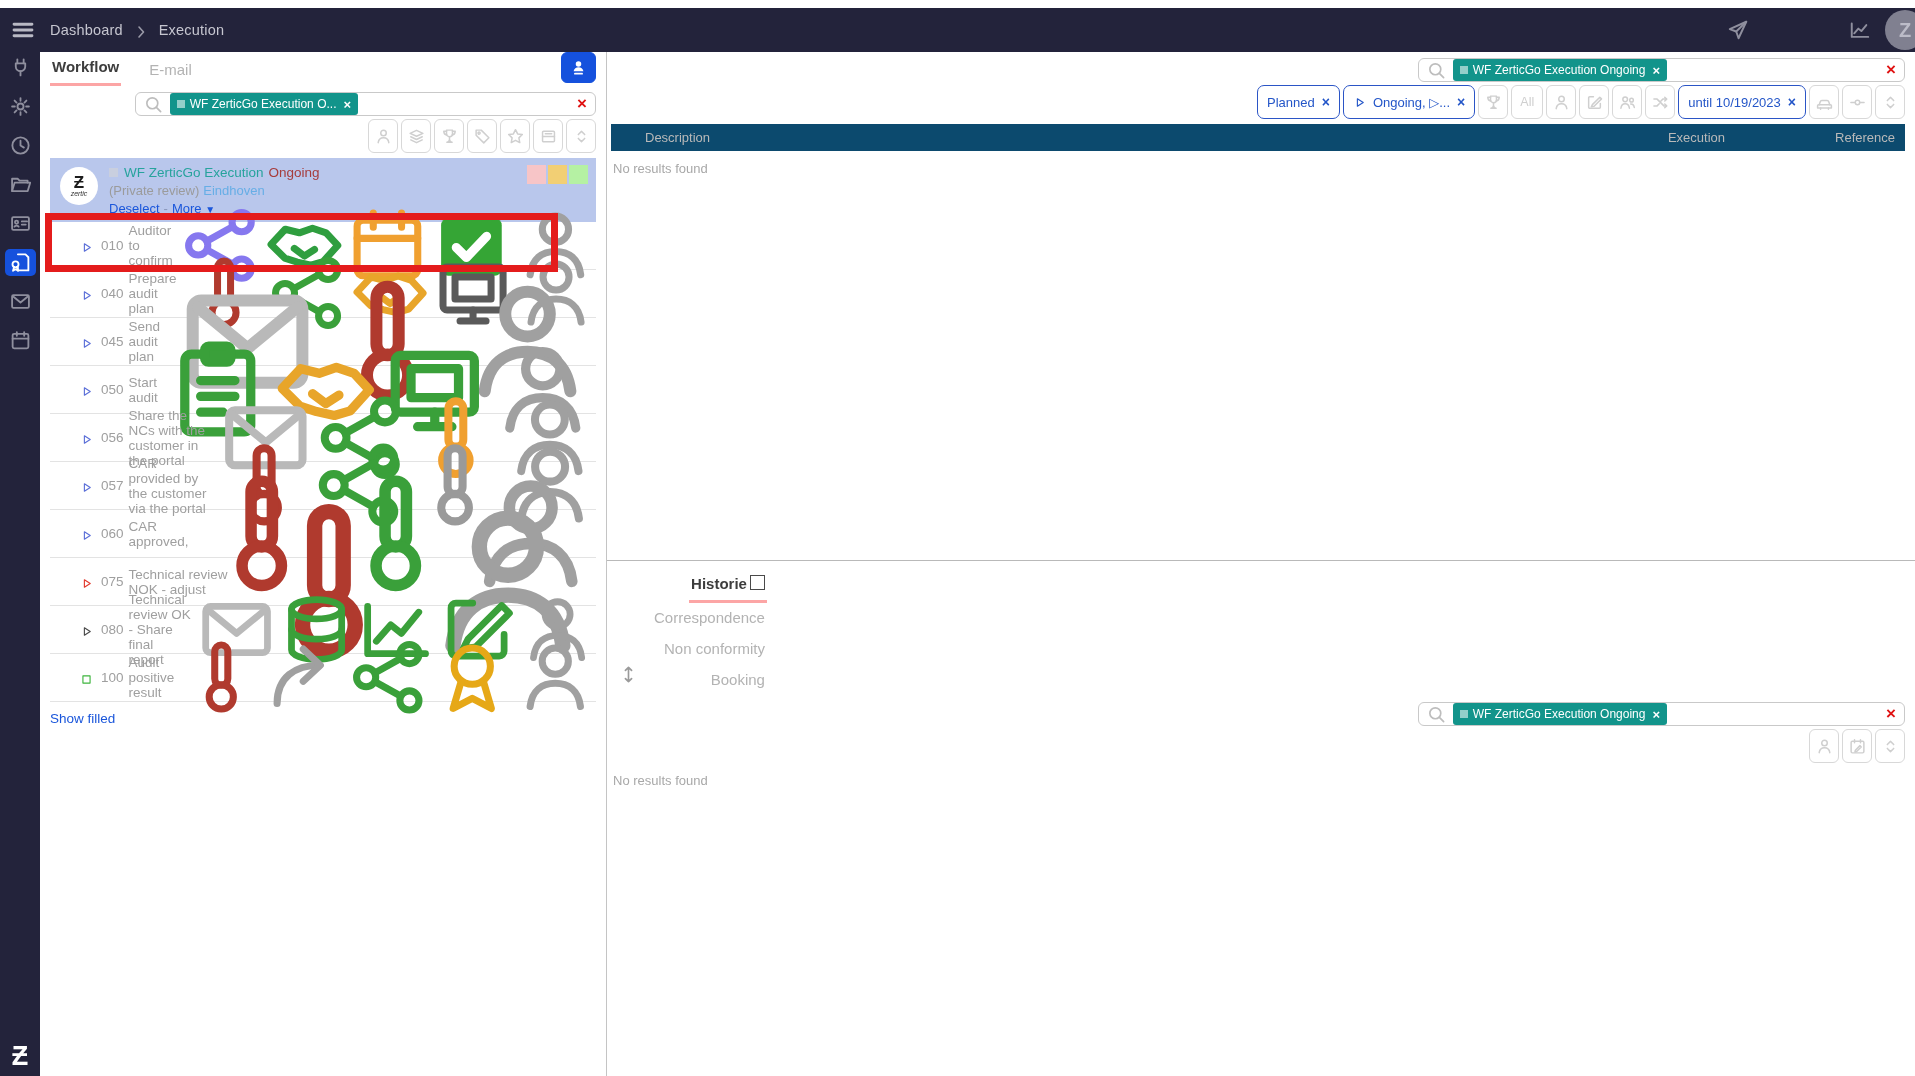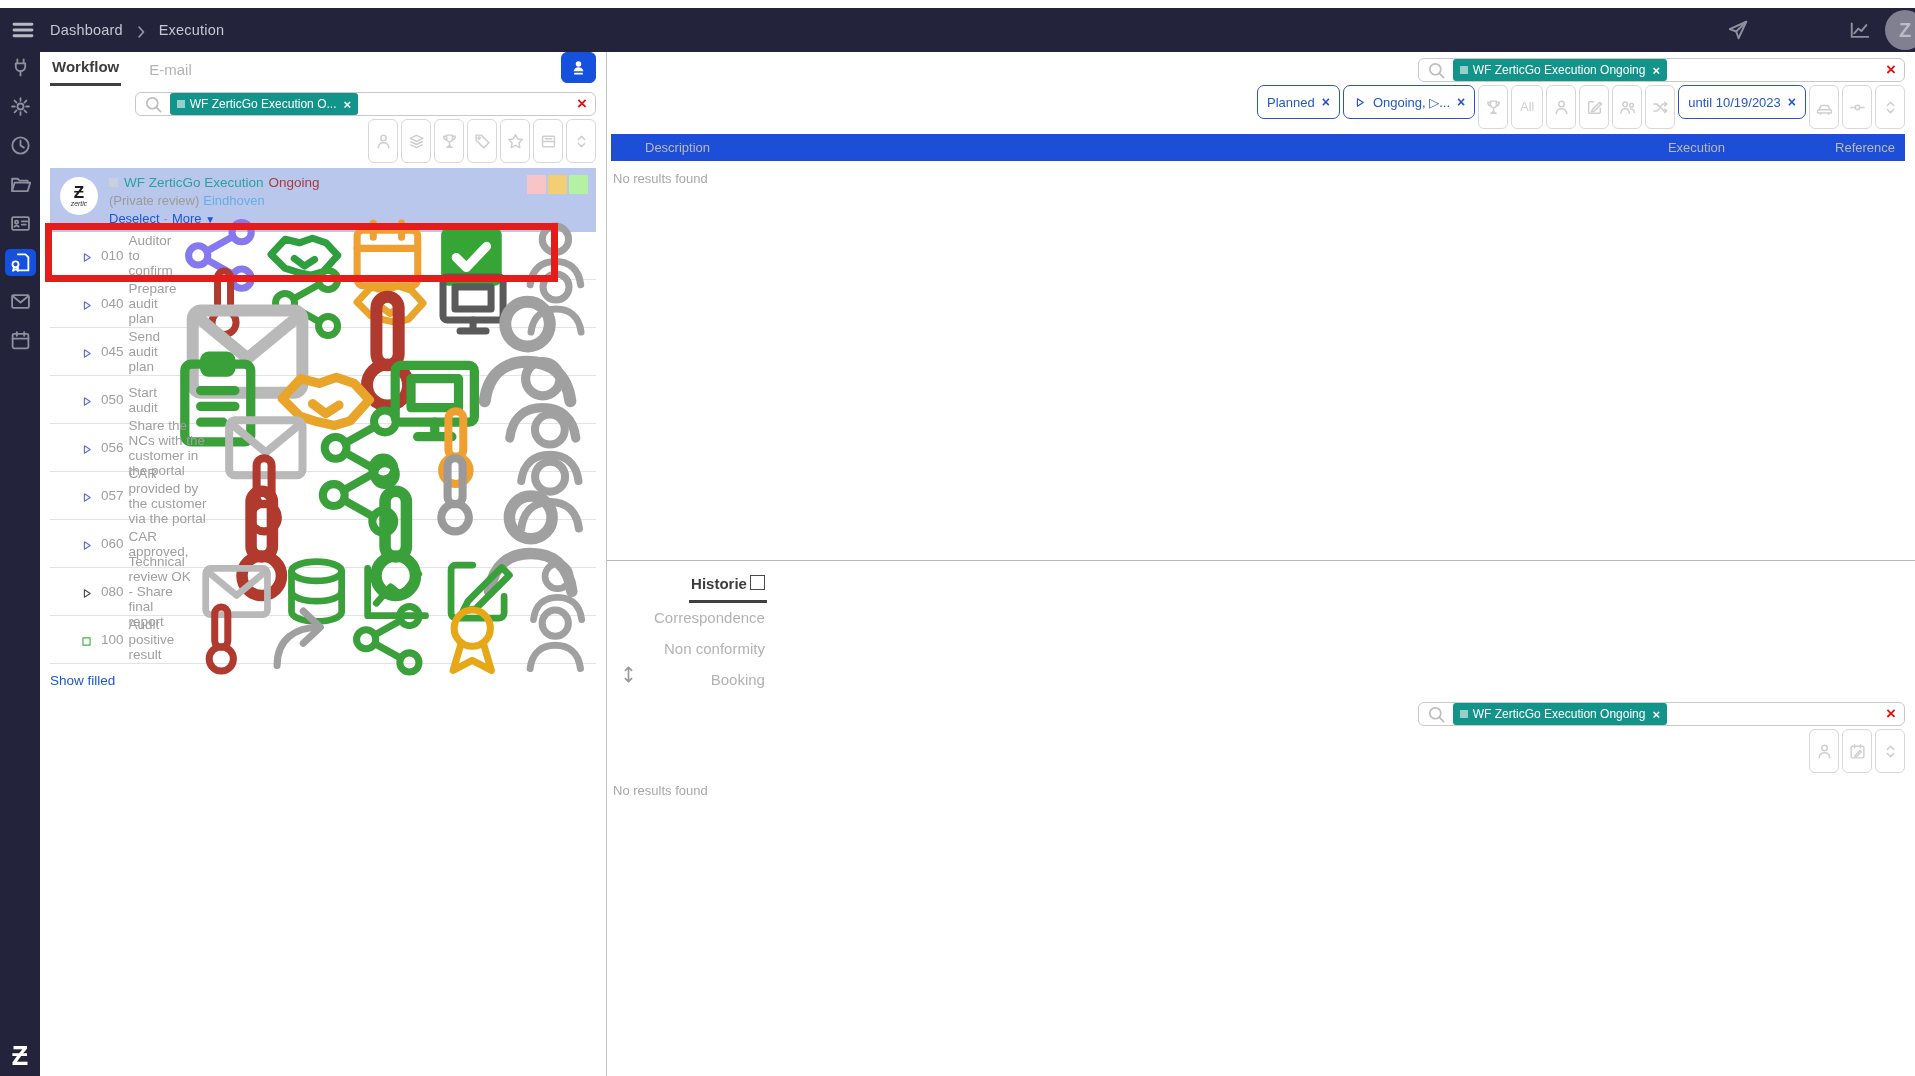--- a/index.html
+++ b/index.html
@@ -36,38 +36,38 @@
   .app{position:absolute;top:44px;left:40px;width:1875px;height:1032px;display:flex;}
   .left-panel{width:567px;box-sizing:border-box;border-right:1px solid #c4c4c4;
               padding:8px 10px 0 10px;position:relative;background:#fff;}
   .right-col{flex:1;display:flex;flex-direction:column;min-width:0;}
   .detail-panel{height:517px;box-sizing:border-box;border-bottom:1px solid #b9b9b9;padding:8px 10px 0 4px;}
   .history-panel{flex:1;box-sizing:border-box;padding:8px 10px 0 4px;}
 
   
   .tabs-row{display:flex;align-items:flex-end;}
   .tab{font-size:15px;color:#b3b3b3;padding:6px 2px 8px 2px;margin-right:26px;cursor:pointer;white-space:nowrap;}
-  .tab.active{color:#3d3d3d;font-weight:bold;border-bottom:3px solid #404040;}
+  .tab.active{color:#3d3d3d;font-weight:bold;border-bottom:3px solid #fca5a5;}
   .tab .cbx{display:inline-block;width:13px;height:13px;border:1.6px solid #4a4a4a;background:#fff;
             vertical-align:-1px;margin-left:3px;}
   .panel-lead-icon{width:19px;height:19px;color:#9a9a9a;margin:0 14px 12px 8px;cursor:pointer;}
 
   
   .search-row{display:flex;align-items:flex-end;margin-top:6px;gap:3px;flex-direction:column;}
   .search-box{flex:1;min-width:0;height:34px;border:1px solid #c9c9c9;border-radius:6px;
               display:flex;align-items:center;padding:0 8px;box-sizing:border-box;background:#fff;}
   .search-box .mag{width:19px;height:19px;color:#bdbdbd;margin-right:7px;flex:none;}
   .search-tag{background:#12948b;color:#fff;font-size:12px;border-radius:3px;height:22px;
               display:flex;align-items:center;padding:0 7px;white-space:nowrap;gap:5px;}
   .search-tag .sq{width:8px;height:8px;background:rgba(255,255,255,.55);display:inline-block;flex:none;}
   .search-tag .x{font-weight:bold;font-size:13px;cursor:pointer;margin-left:2px;}
   .search-clear{margin-left:auto;color:#e01212;font-weight:bold;font-size:17px;cursor:pointer;padding-left:8px;}
   .ghost-input{flex:1;min-width:4px;border:none;outline:none;font:inherit;height:20px;}
 
-  .icon-btn{width:30px;height:44px;border:1px solid #d8d8d8;border-radius:6px;background:#fff;
+  .icon-btn{width:30px;height:34px;border:1px solid #d8d8d8;border-radius:6px;background:#fff;
             display:flex;align-items:center;justify-content:center;color:#cfcfcf;cursor:pointer;flex:none;box-sizing:border-box;}
   .icon-btn .ic{width:17px;height:17px;}
   .icon-btn.txt{font-size:12.5px;color:#cfcfcf;width:32px;}
 
   .chip{height:34px;box-sizing:border-box;border:1.6px solid #2b55c6;border-radius:7px;color:#2456c8;
         font-size:13px;display:flex;align-items:center;padding:0 9px;gap:7px;white-space:nowrap;cursor:pointer;flex:none;background:#fff;}
   .chip .ic{width:13px;height:13px;}
   .chip .x{font-weight:bold;font-size:14px;}
 
   
@@ -97,21 +97,21 @@
             padding-left:30px;font-size:13.5px;color:#9f9f9f;cursor:pointer;background:#fff;}
   .step-row .marker{width:13px;height:13px;margin-right:8px;flex:none;}
   .step-row .num{margin-right:5px;}
   .step-row .step-icons{display:flex;align-items:center;gap:3px;margin-left:7px;}
   .step-row .step-icons .ic{width:15px;height:15px;}
   .annotation-box{position:absolute;top:-9px;left:-5px;width:513px;height:59px;border:7px solid #e41c1c;
                   box-sizing:border-box;pointer-events:none;z-index:5;}
   .show-link{margin-top:9px;font-size:13.5px;color:#1a56db;cursor:pointer;display:inline-block;}
 
   
-  .tbl-head{margin-top:5px;height:27px;background:#1d4ed8;display:flex;align-items:center;
+  .tbl-head{margin-top:5px;height:27px;background:#0c4a6e;display:flex;align-items:center;
             font-size:13px;color:#b9b9b9;padding:0 10px 0 34px;box-sizing:border-box;}
   .tbl-head .c-desc{flex:1;}
   .tbl-head .c-exec{width:120px;text-align:right;}
   .tbl-head .c-ref{width:170px;text-align:right;}
   .empty-msg{margin-top:10px;font-size:13px;color:#a8a8a8;padding-left:2px;}
 </style>
 </head>
 <body>
 
 <div class="topbar">
@@ -471,20 +471,37 @@
                 <rect x="6.7" y="1.6" width="2.6" height="8" rx="1.3"></rect>
                 <circle cx="8" cy="11.9" r="2.4"></circle>
               </svg></span>
             <span style="color:#a0a0a0"><svg class="ic " viewBox="0 0 16 16" style="width: 100%; height: 100%;">
                 <circle cx="8" cy="4.8" r="2.6"></circle>
                 <path d="M3 13.8c.4-3.2 2.4-4.6 5-4.6s4.6 1.4 5 4.6"></path>
               </svg></span>
           </span>
         </div>
         <div class="step-row">
+          <span class="marker" style="color:#e23a2e"><svg class="ic " viewBox="0 0 16 16" style="width: 100%; height: 100%;">
+              <path d="M5.4 3.4v9.2l7.2-4.6z"></path>
+            </svg></span>
+          <span class="num">075</span>
+          <span>Technical review NOK - adjust</span>
+          <span class="step-icons">
+            <span style="color:#b03a2e"><svg class="ic " viewBox="0 0 16 16" style="width: 100%; height: 100%;">
+                <rect x="6.7" y="1.6" width="2.6" height="8" rx="1.3"></rect>
+                <circle cx="8" cy="11.9" r="2.4"></circle>
+              </svg></span>
+            <span style="color:#a0a0a0"><svg class="ic " viewBox="0 0 16 16" style="width: 100%; height: 100%;">
+                <circle cx="8" cy="4.8" r="2.6"></circle>
+                <path d="M3 13.8c.4-3.2 2.4-4.6 5-4.6s4.6 1.4 5 4.6"></path>
+              </svg></span>
+          </span>
+        </div>
+        <div class="step-row">
           <span class="marker" style="color:#4a4a4a"><svg class="ic " viewBox="0 0 16 16" style="width: 100%; height: 100%;">
               <path d="M5.4 3.4v9.2l7.2-4.6z"></path>
             </svg></span>
           <span class="num">080</span>
           <span>Technical review OK - Share final report</span>
           <span class="step-icons">
             <span style="color:#b9b9b9"><svg class="ic " viewBox="0 0 16 16" style="width: 100%; height: 100%;">
                 <rect x="1.6" y="3.2" width="12.8" height="9.6" rx="1"></rect>
                 <path d="M2.2 4l5.8 4.8L13.8 4"></path>
               </svg></span>

